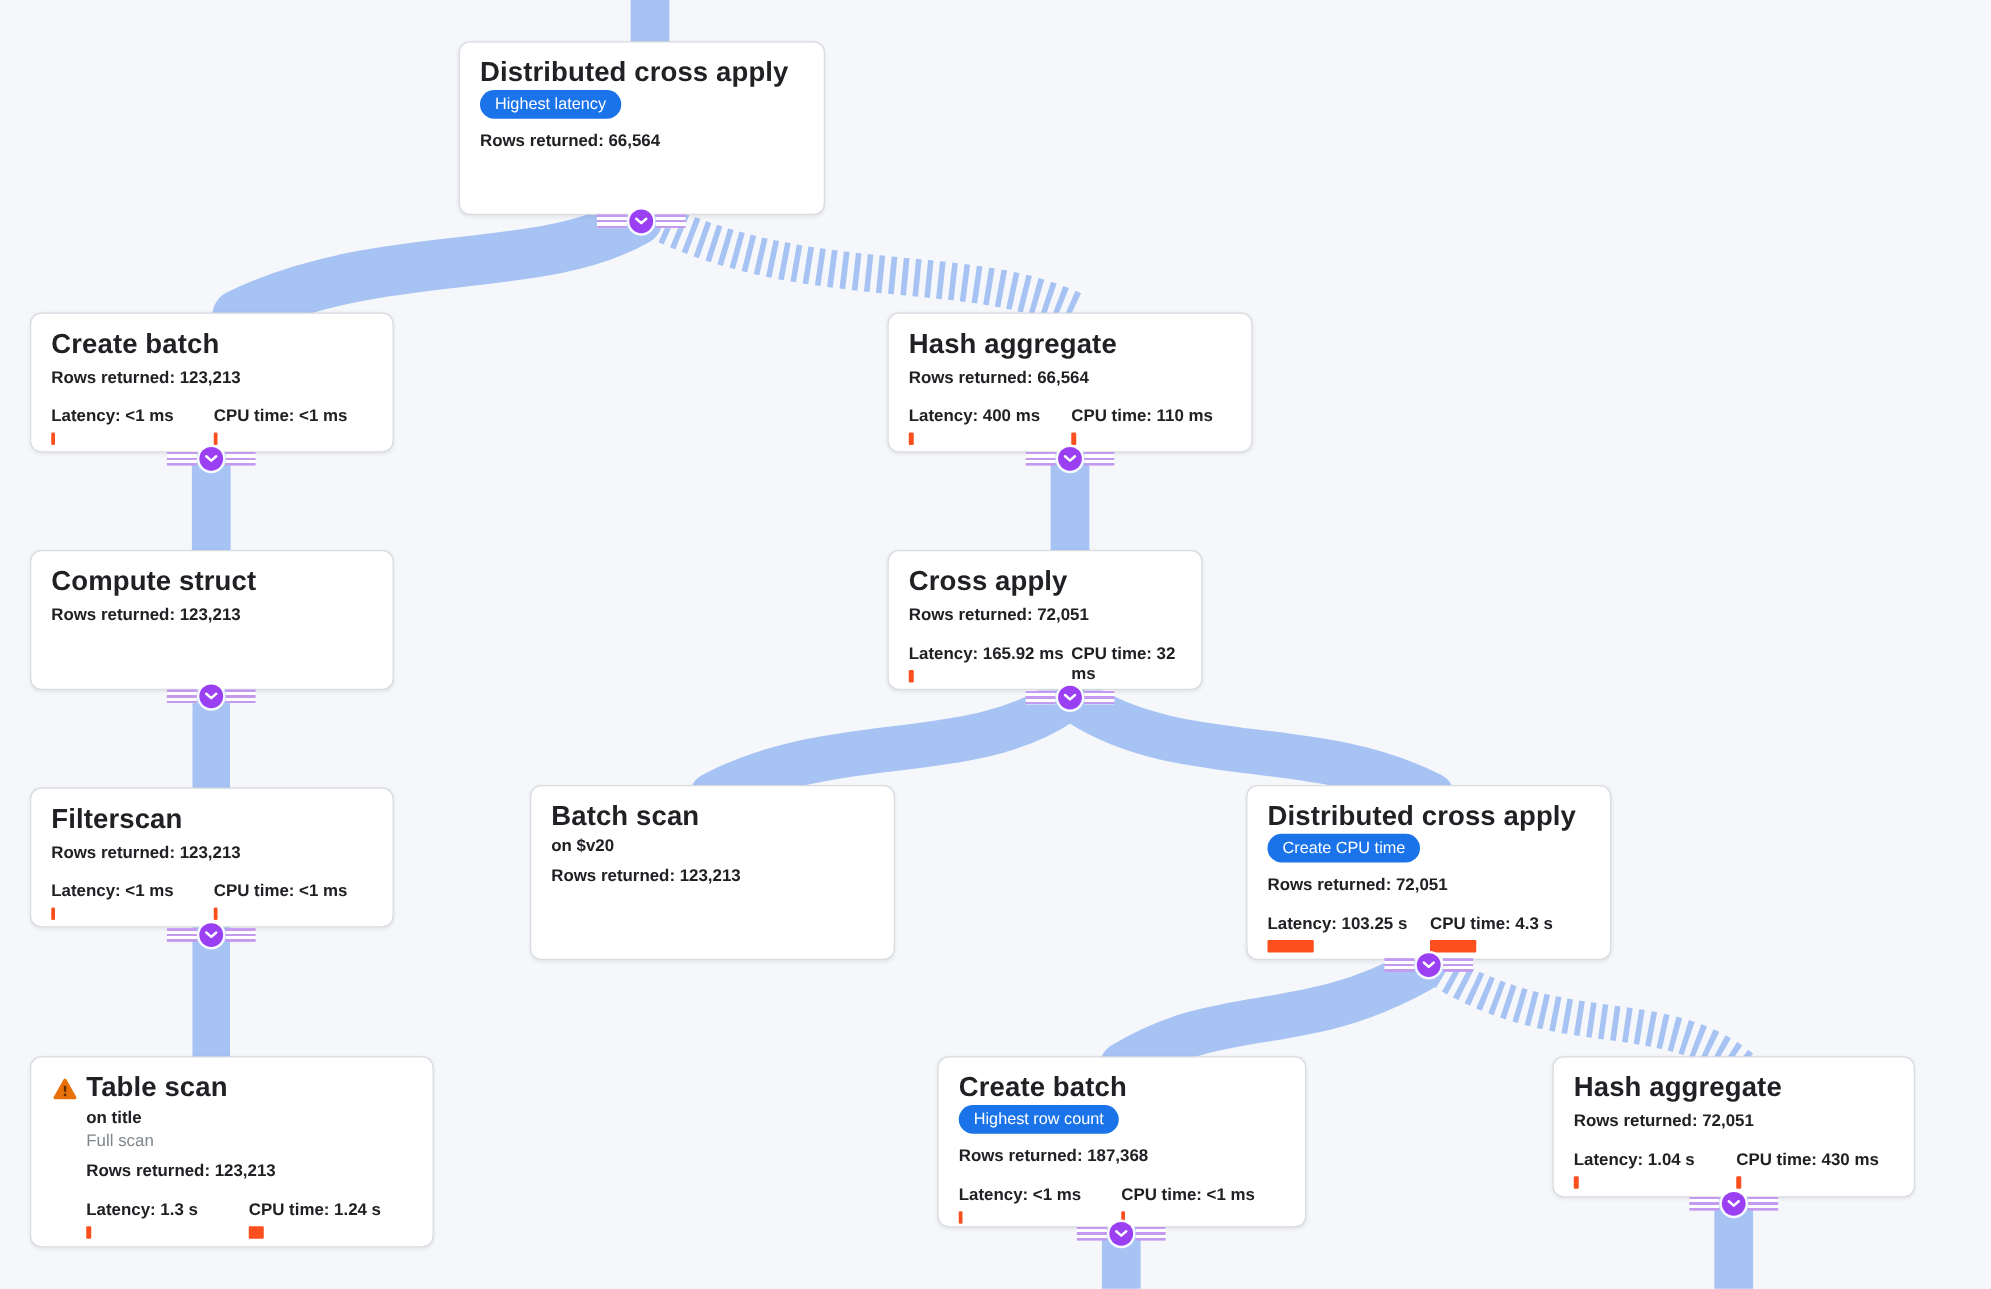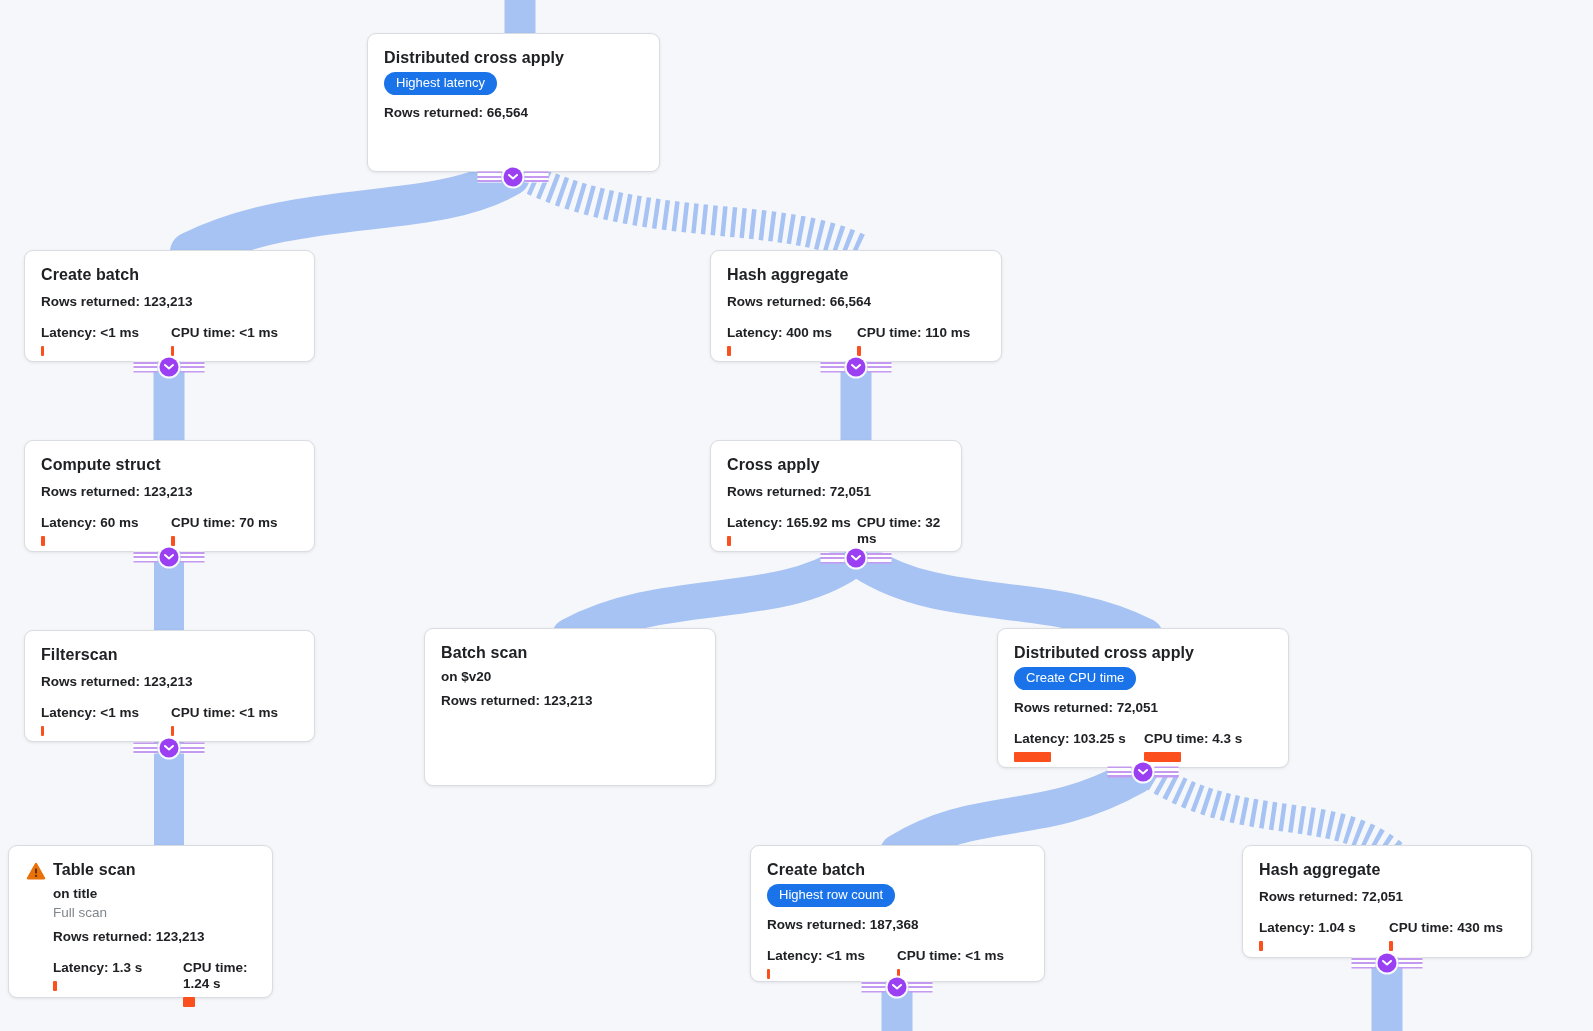--- a/index.html
+++ b/index.html
@@ -9,21 +9,21 @@
     font-family:"Liberation Sans", sans-serif;
     color:#202124;
   }
   #edges{position:absolute;left:0;top:0;z-index:1;}
   .node{
     position:absolute;z-index:2;box-sizing:border-box;
     background:#ffffff;border:1px solid #d9dce1;border-radius:9px;
     box-shadow:0 1px 3px rgba(60,64,67,.10);
     padding:13px 16px 12px 16px;
   }
-  .node .ttl{font-size:16px;font-weight:700;letter-spacing:.1px;line-height:22px;}
+  .node .ttl{font-size:22px;font-weight:700;letter-spacing:.1px;line-height:22px;}
   .badge{
     display:inline-block;background:#1a73e8;color:#fff;
     font-size:13px;line-height:16px;padding:3px 12px 4px;border-radius:12px;
     margin:3px 0 2px;
   }
   .online{font-size:13.5px;margin-top:4px;line-height:17px;}
   .online .pfx{font-weight:700;}
   .online .val{font-weight:700;}
   .sub{font-size:13.5px;color:#80868b;margin-top:2px;line-height:17px;}
   .rows{font-size:13.5px;font-weight:700;margin-top:7px;line-height:17px;}
@@ -99,30 +99,20 @@
     <div>
       <div class="mlabel">CPU time: 110 ms</div>
       <div class="bar" style="width: 4px;"></div>
     </div>
   </div>
 </div>
 
 <div class="node" style="left:24px;top:440px;width:291px;height:112px">
   <div class="ttl">Compute struct</div>
   <div class="rows">Rows returned: 123,213</div>
-  <div class="metrics">
-    <div>
-      <div class="mlabel">Latency: 60 ms</div>
-      <div class="bar" style="width: 4px;"></div>
-    </div>
-    <div>
-      <div class="mlabel">CPU time: 70 ms</div>
-      <div class="bar" style="width: 4px;"></div>
-    </div>
-  </div>
 </div>
 
 <div class="node" style="left:710px;top:440px;width:252px;height:112px">
   <div class="ttl">Cross apply</div>
   <div class="rows">Rows returned: 72,051</div>
   <div class="metrics">
     <div>
       <div class="mlabel">Latency: 165.92 ms</div>
       <div class="bar" style="width: 4px;"></div>
     </div>
@@ -141,21 +131,21 @@
       <div class="mlabel">Latency: &lt;1 ms</div>
       <div class="bar" style="width: 3px;"></div>
     </div>
     <div>
       <div class="mlabel">CPU time: &lt;1 ms</div>
       <div class="bar" style="width: 3px;"></div>
     </div>
   </div>
 </div>
 
-<div class="node" style="left:424px;top:628px;width:292px;height:158px">
+<div class="node" style="left:424px;top:628px;width:292px;height:140px">
   <div class="ttl">Batch scan</div>
   <div class="online">
     <span class="pfx">on</span>
     <span class="val">$v20</span>
   </div>
   <div class="rows">Rows returned: 123,213</div>
 </div>
 
 <div class="node" style="left:997px;top:628px;width:292px;height:140px">
   <div class="ttl">Distributed cross apply</div>
@@ -166,21 +156,21 @@
       <div class="mlabel">Latency: 103.25 s</div>
       <div class="bar" style="width: 37px;"></div>
     </div>
     <div>
       <div class="mlabel">CPU time: 4.3 s</div>
       <div class="bar" style="width: 37px;"></div>
     </div>
   </div>
 </div>
 
-<div class="node warn" style="left:8px;top:845px;width:265px;height:153px">
+<div class="node warn" style="left:24px;top:845px;width:323px;height:153px">
   <svg class="warn-icon" viewBox="0 0 24 22">
     <path d="M10.7 1.8 L0.9 19.1 a1.5 1.5 0 0 0 1.3 2.2 h19.6 a1.5 1.5 0 0 0 1.3 -2.2 L13.3 1.8 a1.5 1.5 0 0 0 -2.6 0 Z" fill="#e8710a"></path>
     <rect x="10.9" y="8" width="2.3" height="6" rx="0.6" fill="rgba(40,20,0,0.72)"></rect>
     <circle cx="12.05" cy="17" r="1.35" fill="rgba(40,20,0,0.72)"></circle>
   </svg>
   <div class="ttl">Table scan</div>
   <div class="online">
     <span class="pfx">on</span>
     <span class="val">title</span>
   </div>

